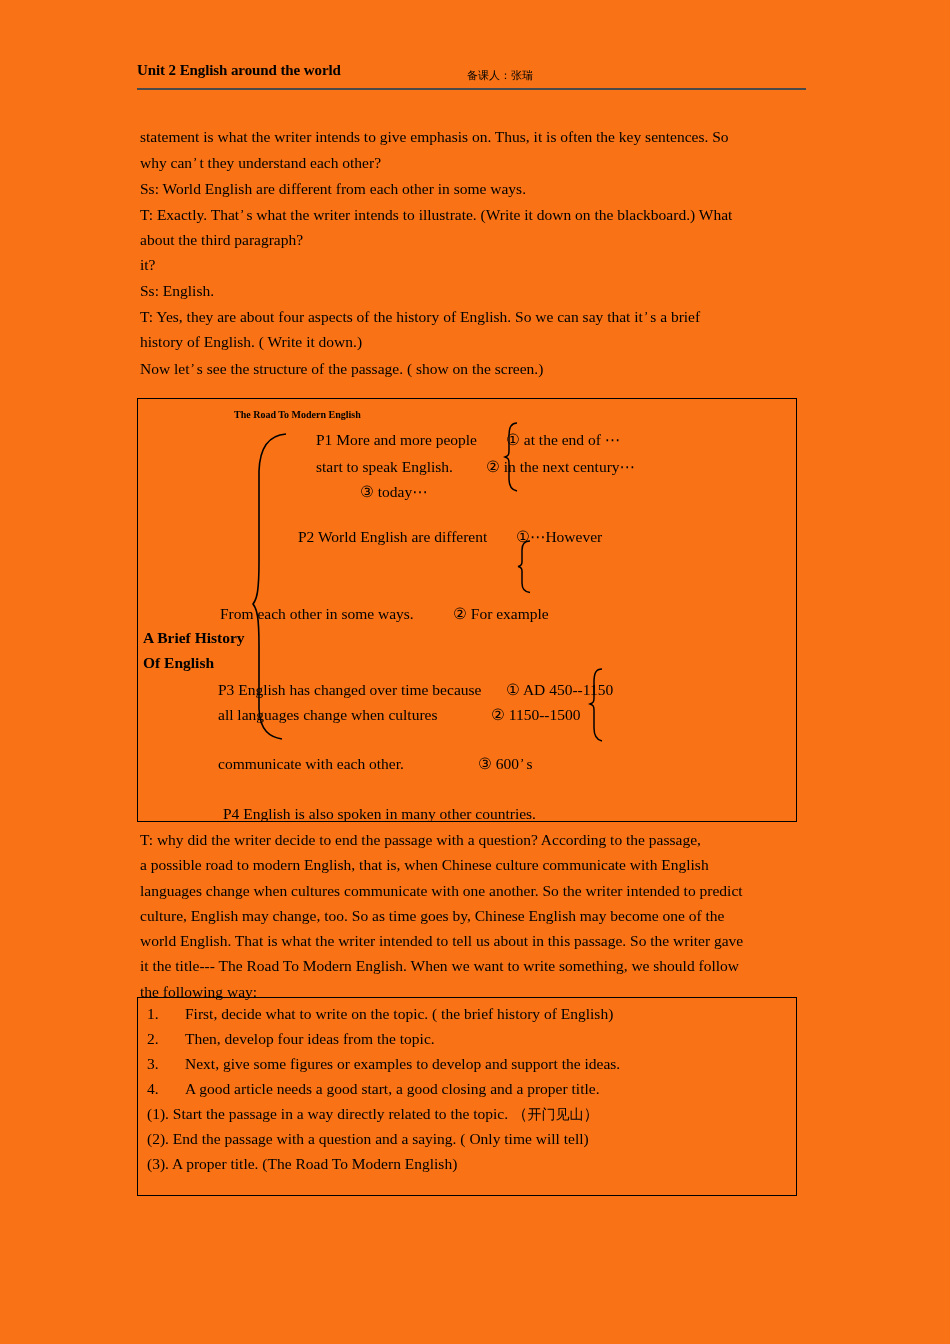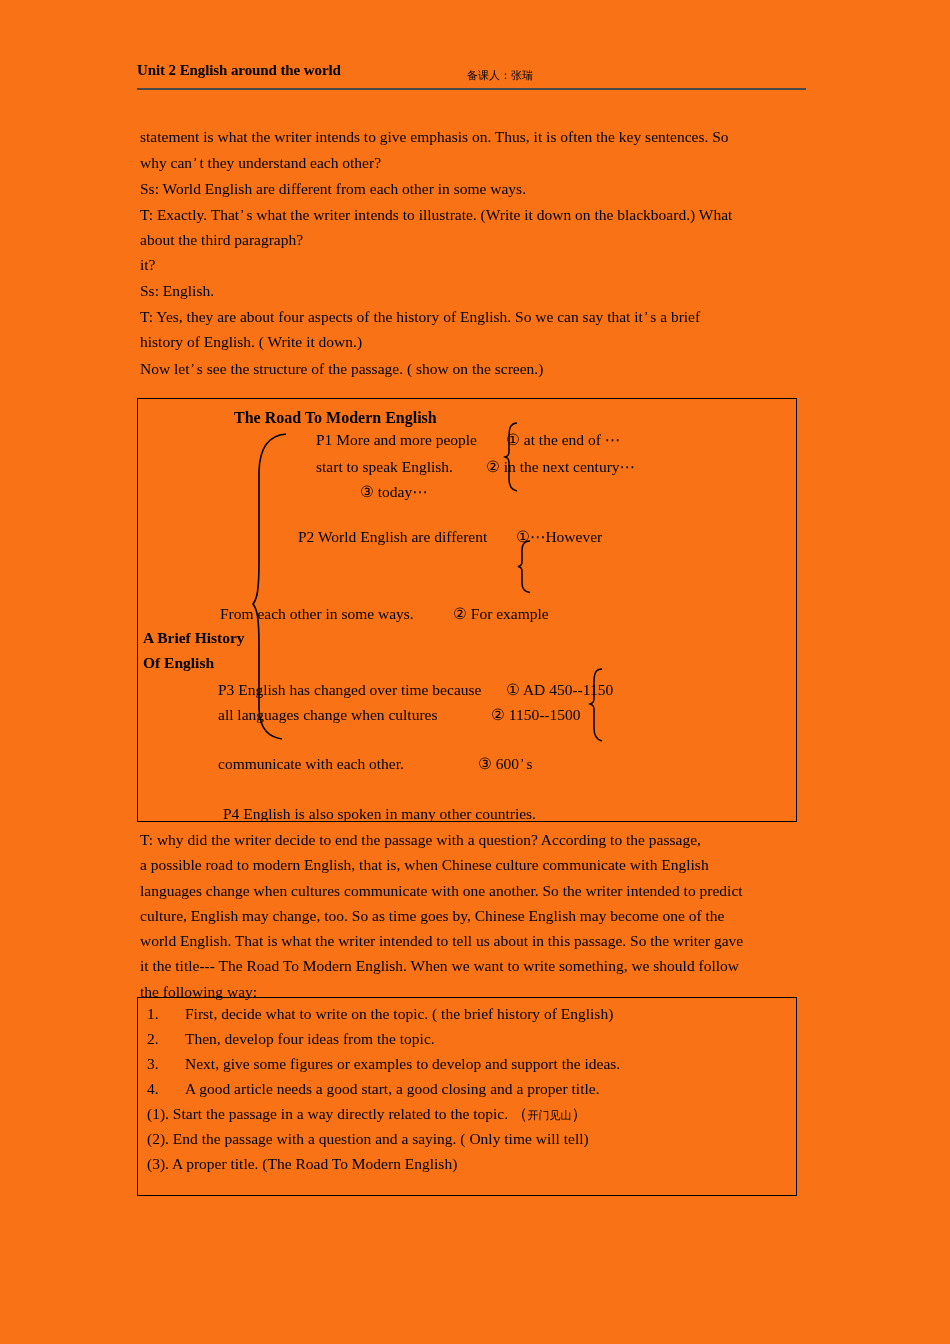--- a/index.html
+++ b/index.html
@@ -91,21 +91,21 @@
     box-sizing: border-box;
   }
   .dg {
     position: absolute;
     font-size: 15.5px;
     white-space: nowrap;
     line-height: 1;
   }
   .dg.bold { font-weight: bold; }
 
-  .diagram-title { left: 96px;  top: 11px; font-size: 16px; }
+  .diagram-title { left: 96px;  top: 11px; font-size: 10px; }
 
   .p1-l1   { left: 178px; top: 33px; }
   .p1-n1   { left: 368px; top: 33px; }
   .p1-l2   { left: 178px; top: 60px; }
   .p1-n2   { left: 348px; top: 60px; }
   .p1-n3   { left: 222px; top: 85px; }
 
   .p2-l1   { left: 160px; top: 130px; }
   .p2-n1   { left: 378px; top: 130px; text-align: right; }
   .p2-l2   { left: 82px;  top: 207px; }
@@ -163,21 +163,21 @@
     width: 30px;
   }
   .li-txt {
     position: absolute;
     left: 38px;
     top: 0;
   }
   .li-row.sub .li-txt {
     left: 0;
   }
-  .cn { font-family: "DejaVu Sans", "Liberation Sans", sans-serif; font-size: 11px; }
+  .cn { font-family: "DejaVu Sans", "Liberation Sans", sans-serif; font-size: 14px; }
 </style>
 </head>
 <body>
 
 <div class="page">
 
   <div class="header">
     <div class="header-left">Unit 2 English around the world</div>
     <div class="header-right">备课人：张瑞</div>
   </div>

